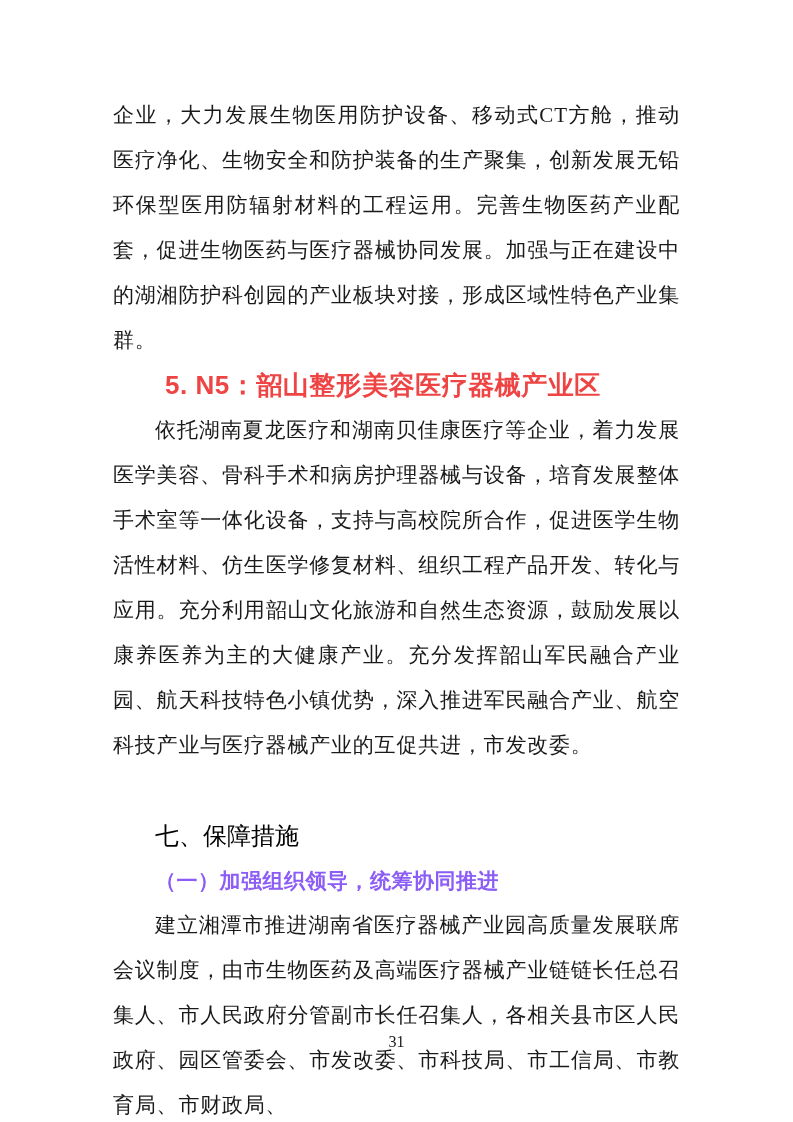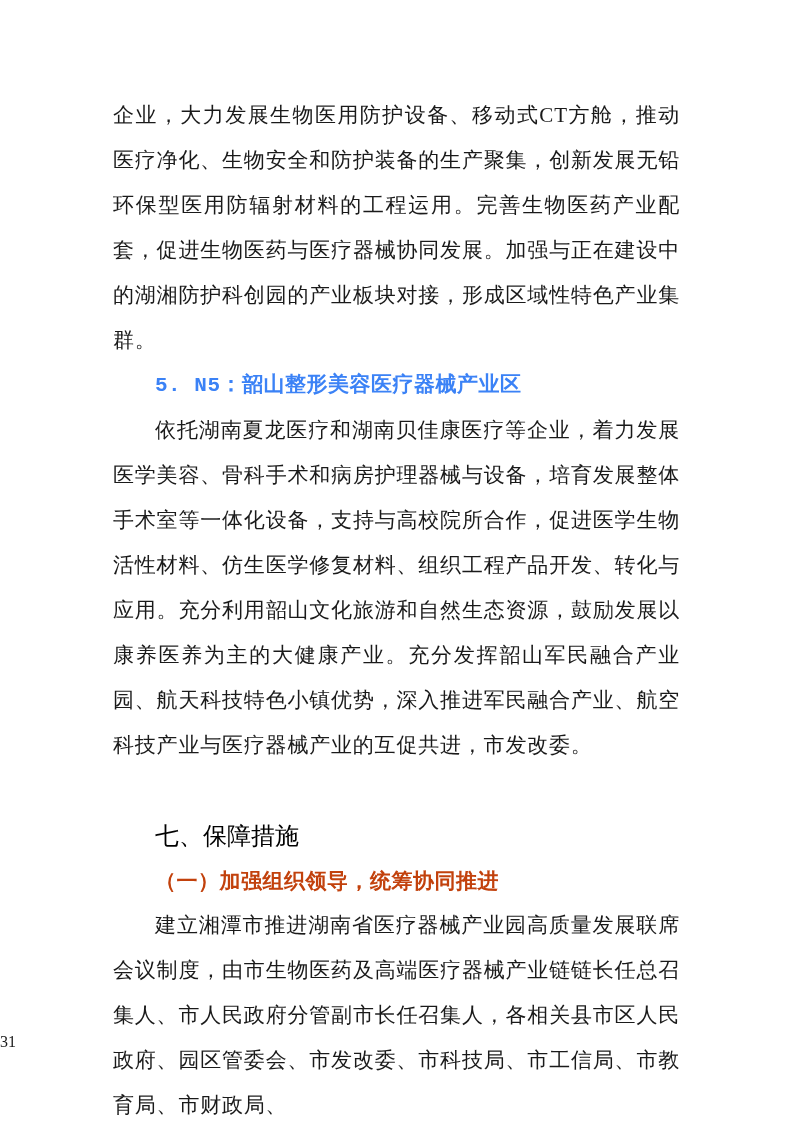--- a/index.html
+++ b/index.html
@@ -29,53 +29,53 @@
     letter-spacing: 0.8px;
     text-align: justify;
     text-align-last: left;
     color: #1a1a1a;
   }
   p.indent {
     text-indent: 2em;
   }
   .heading-n5 {
     margin: 0;
-    font-size: 21px;
+    font-size: 26px;
     line-height: 45px;
     font-weight: bold;
     text-indent: 2em;
     letter-spacing: 0.5px;
-    color: #3b82f6;
-    font-family: Liberation Mono, monospace;
+    color: #ef4444;
+    font-family: Liberation Sans, sans-serif;
   }
   .heading-section {
     margin: 45px 0 0 0;
     font-size: 24px;
     line-height: 45px;
     font-weight: normal;
     text-indent: 1.75em;
     color: #000000;
     font-family: "Liberation Sans", "DejaVu Sans", sans-serif;
   }
   .heading-sub {
     margin: 0;
     font-size: 21px;
     line-height: 45px;
     font-weight: bold;
     text-indent: 2em;
     letter-spacing: 0.5px;
-    color: #c2410c;
+    color: #8b5cf6;
     font-family: "Liberation Sans", "DejaVu Sans", sans-serif;
   }
   .page-number {
     position: absolute;
     left: 0;
     width: 793px;
     top: 1032px;
-    text-align: left;
+    text-align: center;
     font-size: 16px;
     line-height: 20px;
     color: #1a1a1a;
     font-family: "Liberation Serif", "DejaVu Serif", serif;
   }
 </style>
 </head>
 <body>
 
 <div class="page">

